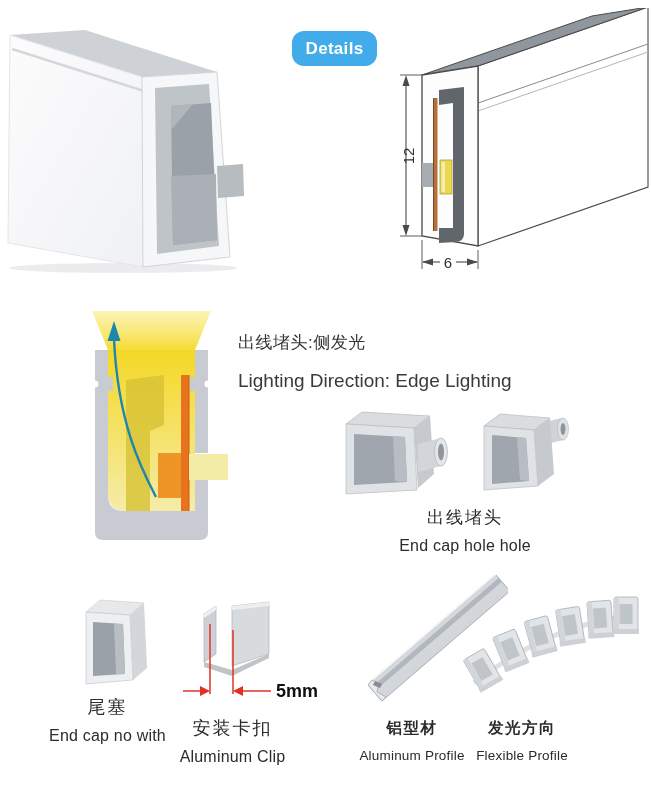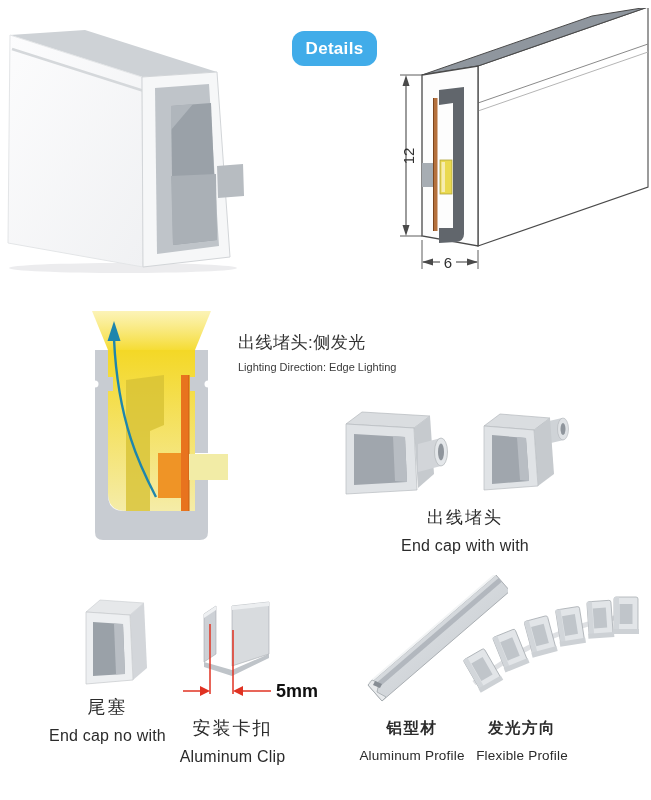--- a/index.html
+++ b/index.html
@@ -7,21 +7,21 @@
   body { font-family:"Liberation Sans", sans-serif; }
   .canvas { position:relative; width:651px; height:800px; background:#fff; overflow:hidden; }
   .abs { position:absolute; }
   .details-btn {
     position:absolute; left:292px; top:31px; width:85px; height:35px;
     background:#41ACE9; border-radius:12px; color:#fff; font-size:17px; font-weight:700;
     display:flex; align-items:center; justify-content:center; letter-spacing:.3px; cursor:pointer;
   }
   .light-text { position:absolute; left:238px; top:331px; color:#333; }
   .light-zh { font-size:17px; letter-spacing:.5px; }
-  .light-en { font-size:11px; margin-top:7px; color:#3a3a3a; }
+  .light-en { font-size:19px; margin-top:16px; color:#3a3a3a; }
   .caption { position:absolute; text-align:center; color:#2b2b2b; }
   .cap-zh { font-size:18px; letter-spacing:2px; }
   .cap-en { font-size:16px; margin-top:8px; letter-spacing:.2px; }
   .caption.mid .cap-zh { font-size:17px; }
   .caption.small .cap-zh { font-size:15.5px; font-weight:600; letter-spacing:1.5px; }
   .caption.small .cap-en { font-size:13.5px; font-weight:400; margin-top:9px; }
   svg { display:block; }
 </style>
 </head>
 <body>
@@ -130,21 +130,21 @@
     <ellipse cx="85" cy="21" rx="2.5" ry="6" fill="#8f959c"></ellipse>
     <polygon points="6,18 22,6 72,10 56,22" fill="#dadde0" stroke="#b5b9bd" stroke-width="0.7"></polygon>
     <polygon points="56,22 72,10 76,66 60,78" fill="#c6cace"></polygon>
     <polygon points="6,18 56,22 60,78 6,82" fill="#e0e3e6" stroke="#b8bcc0" stroke-width="0.7"></polygon>
     <polygon points="14,27 48,30 51,73 14,76" fill="#a0a6ad"></polygon>
     <polygon points="39,29 48,30 51,73 42,72" fill="#b8bdc3"></polygon>
   </svg>
 
   <div class="caption mid" style="left:355px;top:506px;width:220px">
     <div class="cap-zh">出线堵头</div>
-    <div class="cap-en">End cap with with</div>
+    <div class="cap-en">End cap hole hole</div>
   </div>
 
   <svg class="abs" style="left:80px;top:596px" width="72" height="92" viewBox="0 0 72 92">
     <polygon points="6,16 20,4 64,7 50,19" fill="#e6e8ea" stroke="#c8cbce" stroke-width="0.6"></polygon>
     <polygon points="50,19 64,7 67,72 53,84" fill="#d3d6da"></polygon>
     <polygon points="6,16 50,19 53,84 6,88" fill="#edeff1" stroke="#c5c8cb" stroke-width="0.7"></polygon>
     <polygon points="13,26 43,28 45,78 13,80" fill="#9aa1a8"></polygon>
     <polygon points="34,28 43,28 45,78 36,78" fill="#b9bec4"></polygon>
   </svg>
 

